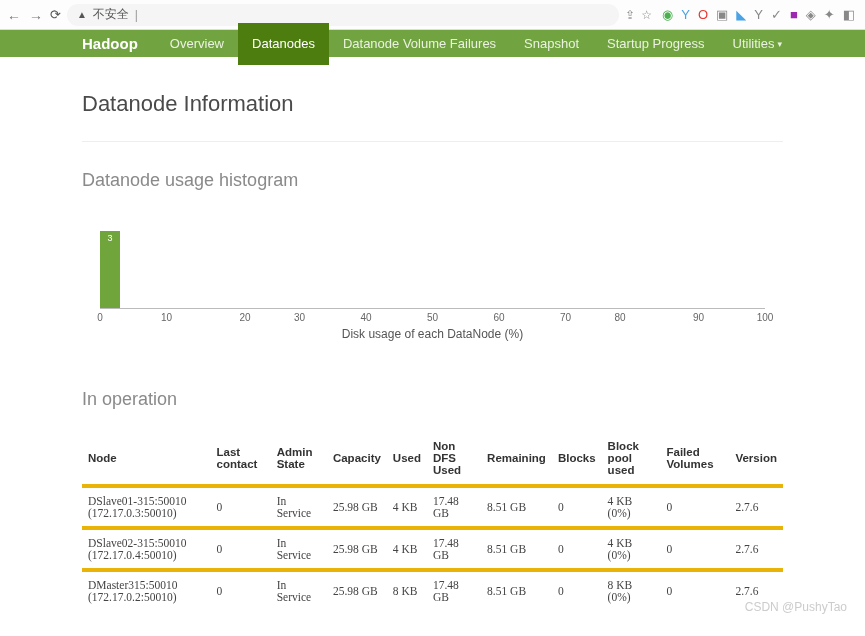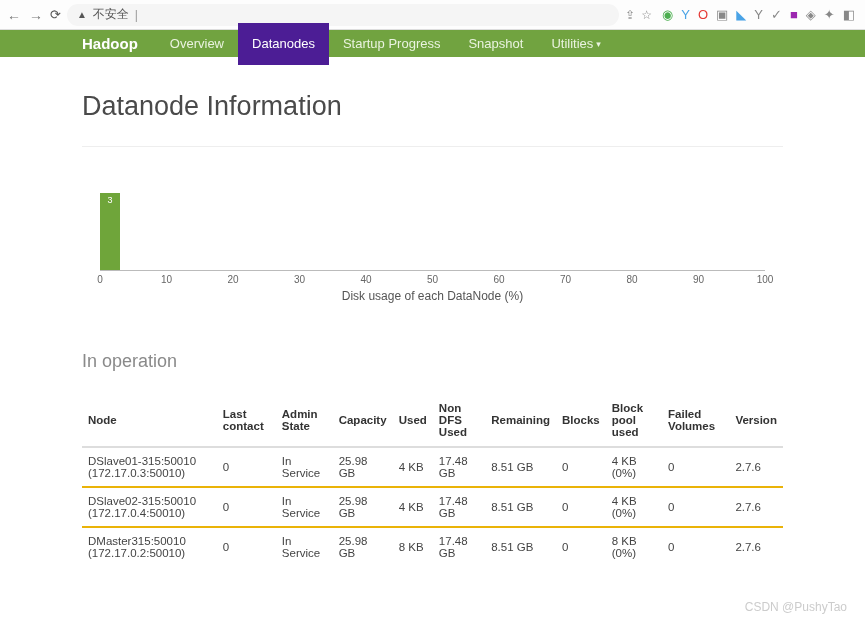--- a/index.html
+++ b/index.html
@@ -13,39 +13,39 @@
 .ext-icons { display: flex; align-items: center; gap: 8px; padding: 0 4px; }
 .ext-icons span { font-size: 13px; color: #888; }
 .ext-icons .green { color: #4caf50; }
 .ext-icons .red { color: #e53935; }
 .ext-icons .blue { color: #4aa3e6; }
 .ext-icons .purple { color: #9c27b0; }
 
 .navbar { background: #71a340; color: #fff; display: flex; align-items: center; height: 27px; padding: 0 0 0 82px; font-size: 13px; }
 .navbar .brand { font-weight: 600; font-size: 15px; padding: 0 18px 0 0; }
 .navbar .navitem { padding: 12px 14px; height: 42px; display: flex; align-items: center; color: #eaf3df; cursor: pointer; }
-.navbar .navitem.active { background: #4c1d95; color: #fff; }
+.navbar .navitem.active { background: #4d7c0f; color: #fff; }
 .navbar .navitem .caret { font-size: 9px; margin-left: 3px; }
 
 .page { padding: 0 82px 20px 82px; }
-h1 { font-weight: 400; font-size: 27px; color: #4a4a4a; margin: 34px 0 24px 0; }
+h1 { font-weight: 400; font-size: 22px; color: #4a4a4a; margin: 34px 0 24px 0; }
 hr.sep { border: none; border-top: 1px solid #eee; margin: 0 0 28px 0; }
 h2 { font-weight: 400; font-size: 18px; color: #8a8a8a; margin: 0 0 22px 0; }
 
 .histogram { position: relative; height: 110px; margin: 0 0 4px 18px; width: 665px; }
 .histogram .baseline { position: absolute; bottom: 14px; left: 0; right: 0; border-top: 1px solid #bbb; }
 .histogram .bar { position: absolute; bottom: 14px; left: 0; width: 20px; height: 78px; background: #6fa53a; }
 .histogram .bar .val { position: absolute; top: 2px; left: 0; right: 0; text-align: center; font-size: 9px; color: #fff; }
 .histogram .tick { position: absolute; bottom: 0; font-size: 10px; color: #666; transform: translateX(-50%); }
 .hist-label { text-align: center; font-size: 12px; color: #555; margin-bottom: 48px; }
 
 .section { margin-bottom: 40px; }
 table { width: 100%; border-collapse: collapse; font-size: 11.5px; }
 th { text-align: left; font-weight: 600; color: #333; padding: 8px 6px; border-bottom: 2px solid #ddd; }
-td { padding: 7px 6px; border-top: 2px solid #eab308; color: #444; }
+td { padding: 7px 6px; border-top: 4px solid #eab308; color: #444; font-family: Liberation Serif, serif; }
 .watermark { position: fixed; right: 18px; bottom: 22px; color: #ccc; font-size: 12px; pointer-events: none; }
 </style>
 </head>
 <body>
 
 <div class="browser-bar">
   <span class="nav-arrow">←</span>
   <span class="nav-arrow">→</span>
   <span class="reload">⟳</span>
   <div class="url-box">
@@ -72,51 +72,55 @@
 
 <div class="navbar">
   <div class="brand">Hadoop</div>
   <div class="navitem">
       <span>Overview</span>
     </div>
   <div class="navitem active">
       <span>Datanodes</span>
     </div>
   <div class="navitem">
-      <span>Startup Progress</span>
+      <span>Datanode Volume Failures</span>
     </div>
   <div class="navitem">
       <span>Snapshot</span>
+    </div>
+  <div class="navitem">
+      <span>Startup Progress</span>
     </div>
   <div class="navitem">
       <span>Utilities</span>
       <span class="caret">▾</span>
     </div>
 </div>
 
 <div class="page">
   <h1>Datanode Information</h1>
   <hr class="sep">
 
   <div class="section">
+    <h2>Datanode usage histogram</h2>
     <div class="histogram">
       <div class="bar">
         <div class="val">3</div>
       </div>
       <div class="baseline"></div>
       <div id="ticks">
           <span class="tick" style="left: 0px;">0</span>
           <span class="tick" style="left: 66.5px;">10</span>
-          <span class="tick" style="left: 133px;">20</span>
+          <span class="tick" style="left: 145px;">20</span>
           <span class="tick" style="left: 199.5px; text-align: right;">30</span>
           <span class="tick" style="left: 266px;">40</span>
           <span class="tick" style="left: 332.5px;">50</span>
           <span class="tick" style="left: 399px;">60</span>
           <span class="tick" style="left: 465.5px;">70</span>
-          <span class="tick" style="left: 532px;">80</span>
+          <span class="tick" style="left: 520px;">80</span>
           <span class="tick" style="left: 598.5px;">90</span>
           <span class="tick" style="left: 665px; margin-top: 28px;">100</span>
         </div>
     </div>
     <div class="hist-label">Disk usage of each DataNode (%)</div>
   </div>
 
   <div class="section">
     <h2>In operation</h2>
     <table>

